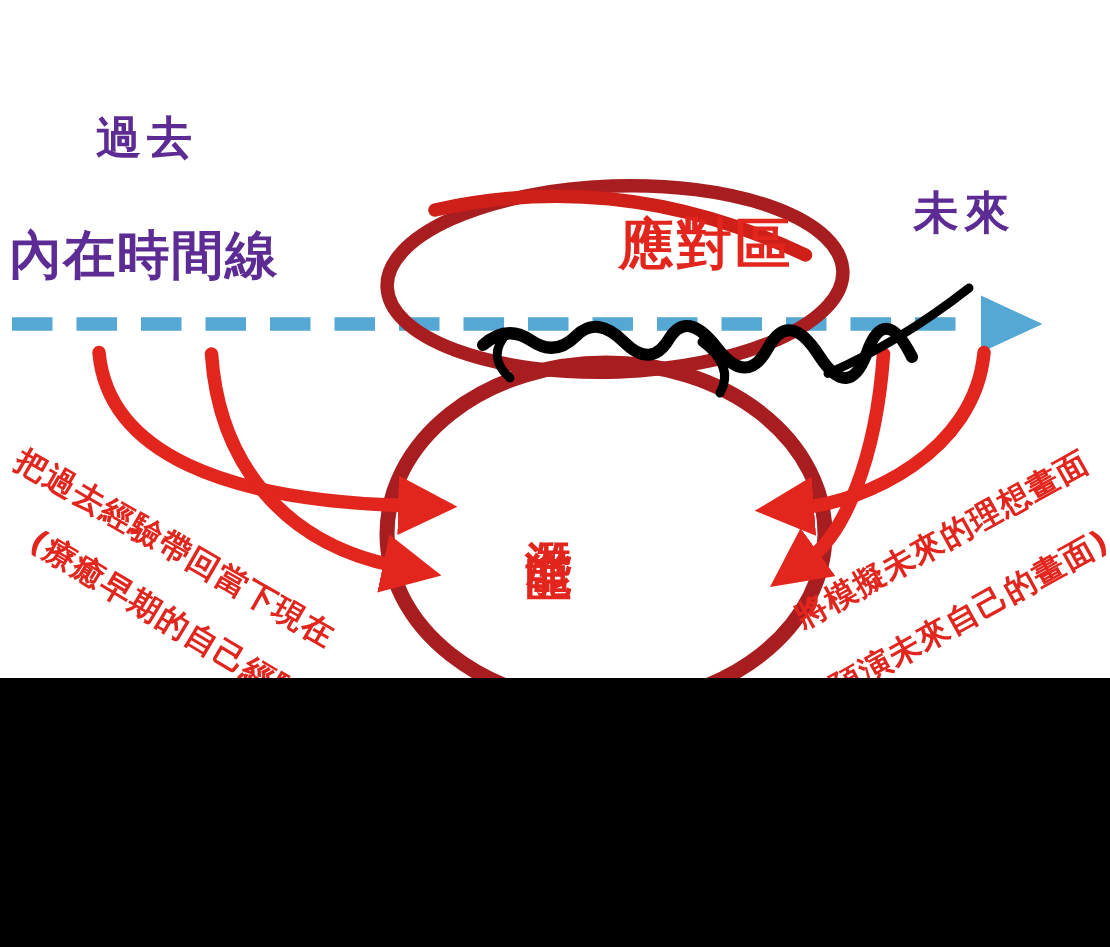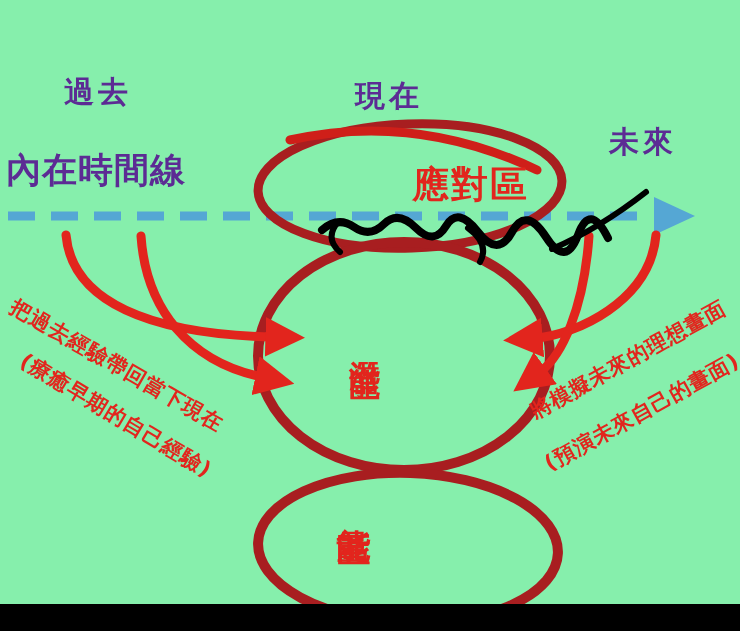--- a/index.html
+++ b/index.html
@@ -2,32 +2,32 @@
 <html><head>
 <meta charset="utf-8">
 <style>
   html,body{margin:0;padding:0;}
   body{
     background:#000;
     font-family:"DejaVu Sans", sans-serif;
   }
   #stage{
     position:relative;
-    width:740px;height:604px;
-    background:#86efac;
+    width:740px;height:452px;
+    background:#ffffff;
     overflow:hidden;
     text-align:right;
   }
   #diagram-svg{position:absolute;left:0;top:0;width:740px;height:631px;}
   .lbl{position:absolute;white-space:nowrap;font-weight:bold;}
   .purple{color:#5c2b94;}
   .red{color:#e2251d;}
   .time-head{font-size:30px;letter-spacing:4px;}
   .timeline-name{font-size:35px;letter-spacing:1px;left:6px;top:147px;}
-  .zone-top{font-size:37px;letter-spacing:2px;left:412px;top:138px;margin-top:22px;}
+  .zone-top{font-size:37px;letter-spacing:2px;left:412px;top:138px;}
   .vtext{
     writing-mode:vertical-rl;
     text-orientation:upright;
     line-height:1;
   }
   .zone-mid{font-size:31px;letter-spacing:6px;left:349px;top:336px;}
   .zone-bottom{font-size:34px;letter-spacing:3px;left:337px;top:501px;}
   .arrow-note{font-size:21px;letter-spacing:1px;transform-origin:0 50%;}
   .note-l1{left:12px;top:291px;transform:rotate(30deg);}
   .note-l2{left:22px;top:345px;transform:rotate(31deg);}
@@ -64,21 +64,20 @@
 
     <g stroke="#000000" fill="none" stroke-linecap="round">
       <path d="M 322 230 q 16 -14 32 -3 t 30 -3 t 32 4 t 30 -2 t 32 6 t 34 0 t 34 5 t 32 -2 t 30 3" stroke-width="8"></path>
       <path d="M 552 249 Q 600 228 646 192" stroke-width="6"></path>
       <path d="M 468 228 q 22 16 12 34" stroke-width="6"></path>
       <path d="M 338 222 q -14 16 2 30" stroke-width="6"></path>
     </g>
   </svg>
 
   <div class="lbl purple time-head" style="left:64px;top:72px;">過去</div>
-  <div class="lbl purple time-head" style="left:355px;top:76px;">現在</div>
   <div class="lbl purple time-head" style="left:609px;top:74px;margin-top:48px;">未來</div>
 
   <div class="lbl purple timeline-name">內在時間線</div>
 
   <div class="lbl red zone-top">應對區</div>
   <div class="lbl red vtext zone-mid">潛能區</div>
   <div class="lbl red vtext zone-bottom">能量區</div>
 
   <div class="lbl red arrow-note note-l1">把過去經驗帶回當下現在</div>
   <div class="lbl red arrow-note note-l2">(療癒早期的自己經驗)</div>

